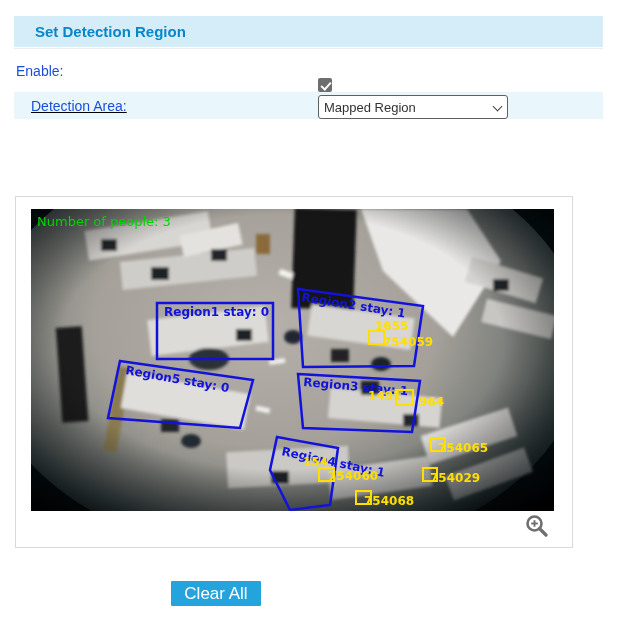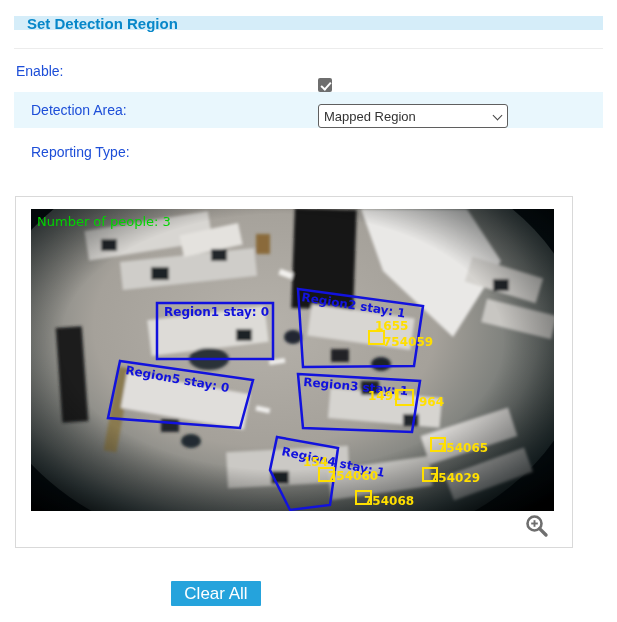--- a/index.html
+++ b/index.html
@@ -1,27 +1,27 @@
 <!DOCTYPE html>
 <html><head>
 <meta charset="utf-8">
 <style>
   * { box-sizing: border-box; margin: 0; padding: 0; }
   html,body { width:617px; height:622px; background:#ffffff; font-family:"Liberation Sans", sans-serif; }
   body { position:relative; overflow:hidden; }
 
   .section-header {
-    position:absolute; left:14px; top:16px; width:589px; height:14px;
-    background:#d5edf9; display:flex; align-items:center; padding-left:13px;
+    position:absolute; left:14px; top:16px; width:589px; height:31px;
+    background:#d5edf9; display:flex; align-items:center; padding-left:21px;
   }
   .section-header .title { color:#0787c9; font-weight:bold; font-size:15px; }
 
   .form-row { position:absolute; left:14px; width:589px; display:flex; align-items:center; }
   .row-enable   { top:48px;  height:44px; background:#ffffff; border-top:1px solid #ececec; }
-  .row-area     { top:92px;  height:36px; background:#e9f7fd; }
+  .row-area     { top:92px;  height:27px; background:#e9f7fd;text-decoration:underline; }
   .row-report   { top:132px; height:40px; background:#ffffff; }
 
   .row-label { font-size:14px; color:#1d4ed8; }
   .row-enable .row-label { padding-left:2px; }
   .row-area .row-label, .row-report .row-label { padding-left:17px; }
   .value-col { position:absolute; left:304px; top:0; height:100%; display:flex; align-items:flex-end; }
 
   
   .checkbox {
     width:14px; height:14px; background:#6e6e6e; border-radius:2px; position:relative; cursor:pointer;
@@ -82,21 +82,20 @@
     <div class="select-wrap">
       <select>
         <option>Mapped Region</option>
       </select>
       <span class="chevron"></span>
     </div>
   </div>
 </div>
 
 <div class="form-row row-report">
-  <span class="row-label">Reporting Type:</span>
 </div>
 
 <div class="preview-panel">
   <div class="camera-view">
     <svg viewBox="0 0 523 302" width="523" height="302" xmlns="http://www.w3.org/2000/svg">
       <defs>
         <radialGradient id="floorG" cx="0.47" cy="0.45" r="0.63">
           <stop offset="0" stop-color="#b5b1aa"></stop>
           <stop offset="0.45" stop-color="#a5a19a"></stop>
           <stop offset="0.72" stop-color="#6e7370"></stop>

